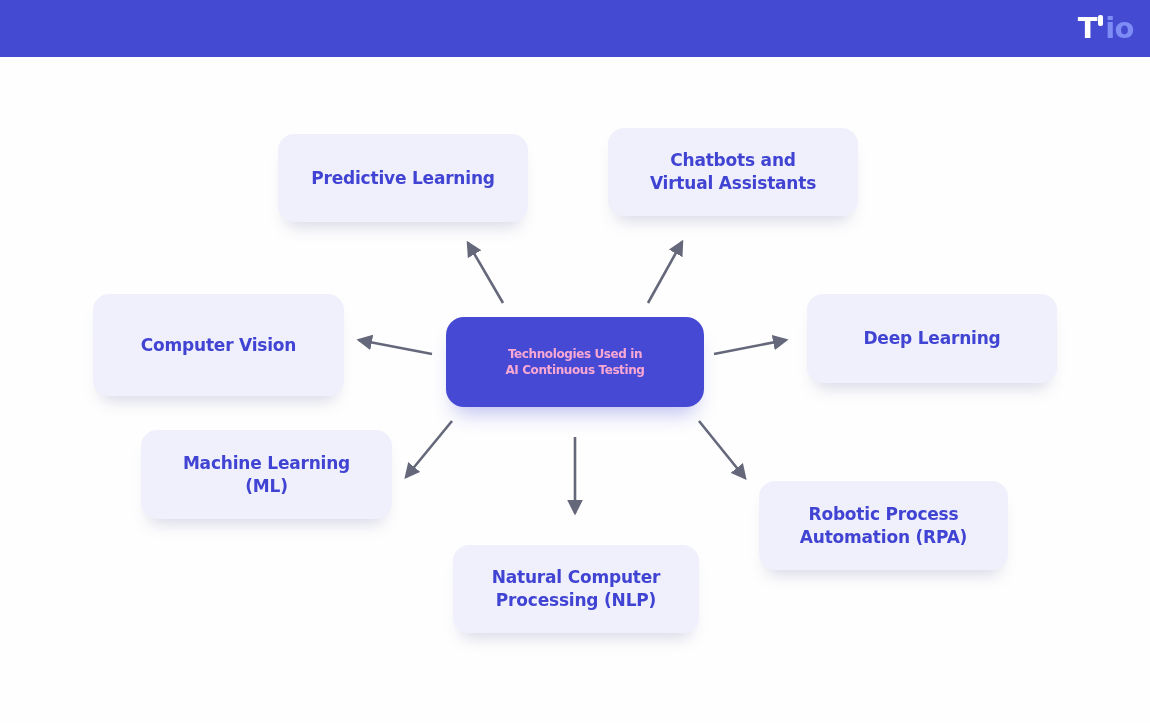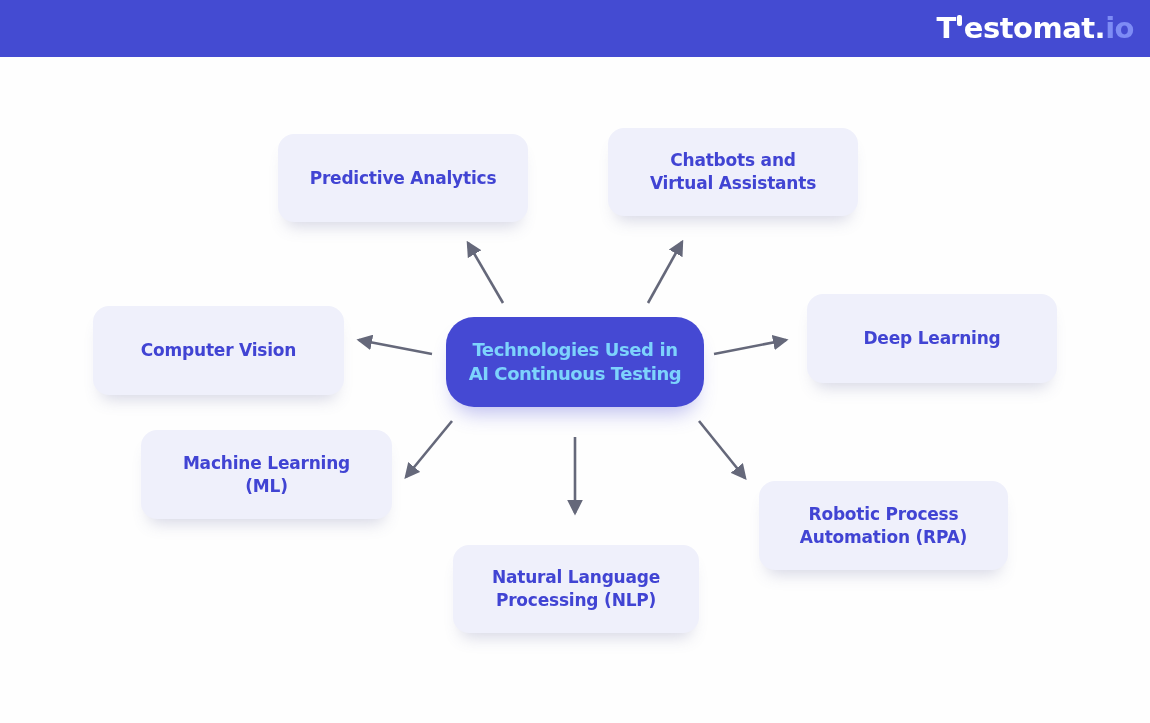--- a/index.html
+++ b/index.html
@@ -49,43 +49,42 @@
     background:var(--node-bg);
     color:var(--node-text);
     font-weight:bold;font-size:17px;line-height:1.35;
     letter-spacing:-0.2px;
     white-space:pre-line;
     box-shadow:0 12px 16px -8px rgba(90,96,150,0.25);
     padding:6px 10px;
   }
   .node-center{
     background:var(--center-node-bg);
-    color:#7dd3fc;
-    border-radius:28px;
-    font-size:18px;letter-spacing:-0.4px;
+    color:#f9a8d4;
+    border-radius:18px;
+    font-size:12px;letter-spacing:-0.4px;
     box-shadow:0 14px 20px -8px rgba(69,73,211,0.35);
   }
   
   .node-center{left:446px;top:317px;width:258px;height:90px;}
   .node-predictive{left:278px;top:134px;width:250px;height:88px;}
   .node-chatbots{left:608px;top:128px;width:250px;height:88px;}
-  .node-vision{left:93px;top:306px;width:251px;height:89px;}
+  .node-vision{left:93px;top:294px;width:251px;height:102px;}
   .node-deep{left:807px;top:294px;width:250px;height:89px;text-align:center;}
   .node-ml{left:141px;top:430px;width:251px;height:89px;}
   .node-nlp{left:453px;top:545px;width:246px;height:88px;}
   .node-rpa{left:759px;top:457px;width:249px;height:89px;margin-top:24px;}
 </style>
 </head>
 <body>
 
 <div class="header">
   <div class="logo">
     <span>T</span>
       <span class="logo-tick"></span>
-      <span>estomat.</span>
       <span class="logo-accent">io</span>
   </div>
 </div>
 
 <div class="canvas"></div>
 
 <svg class="arrows" viewBox="0 0 1150 723">
   <defs>
     <marker id="ah" markerWidth="6" markerHeight="6" refX="5" refY="3" orient="auto">
       <path class="arrowhead" d="M0,0 L6,3 L0,6 z"></path>
@@ -95,23 +94,23 @@
   <line class="arrow-line" x1="648" y1="303" x2="682" y2="242" marker-end="url(#ah)"></line>
   <line class="arrow-line" x1="432" y1="354" x2="359" y2="340" marker-end="url(#ah)"></line>
   <line class="arrow-line" x1="714" y1="354" x2="786" y2="340" marker-end="url(#ah)"></line>
   <line class="arrow-line" x1="452" y1="421" x2="406" y2="477" marker-end="url(#ah)"></line>
   <line class="arrow-line" x1="575" y1="437" x2="575" y2="513" marker-end="url(#ah)"></line>
   <line class="arrow-line" x1="699" y1="421" x2="745" y2="478" marker-end="url(#ah)"></line>
 </svg>
 
 <div class="node node-center">Technologies Used in
 AI Continuous Testing</div>
-<div class="node node-predictive">Predictive Analytics</div>
+<div class="node node-predictive">Predictive Learning</div>
 <div class="node node-chatbots">Chatbots and
 Virtual Assistants</div>
 <div class="node node-vision">Computer Vision</div>
 <div class="node node-deep">Deep Learning</div>
 <div class="node node-ml">Machine Learning
 (ML)</div>
-<div class="node node-nlp">Natural Language
+<div class="node node-nlp">Natural Computer
 Processing (NLP)</div>
 <div class="node node-rpa">Robotic Process
 Automation (RPA)</div>
 
 </body></html>

